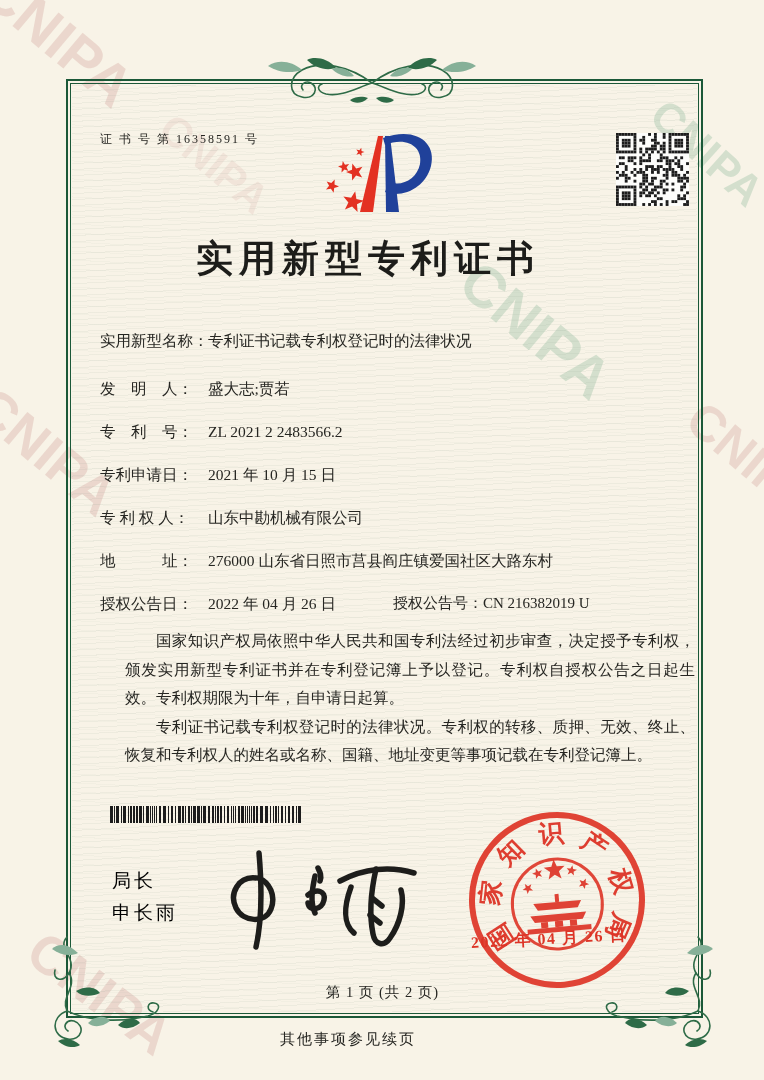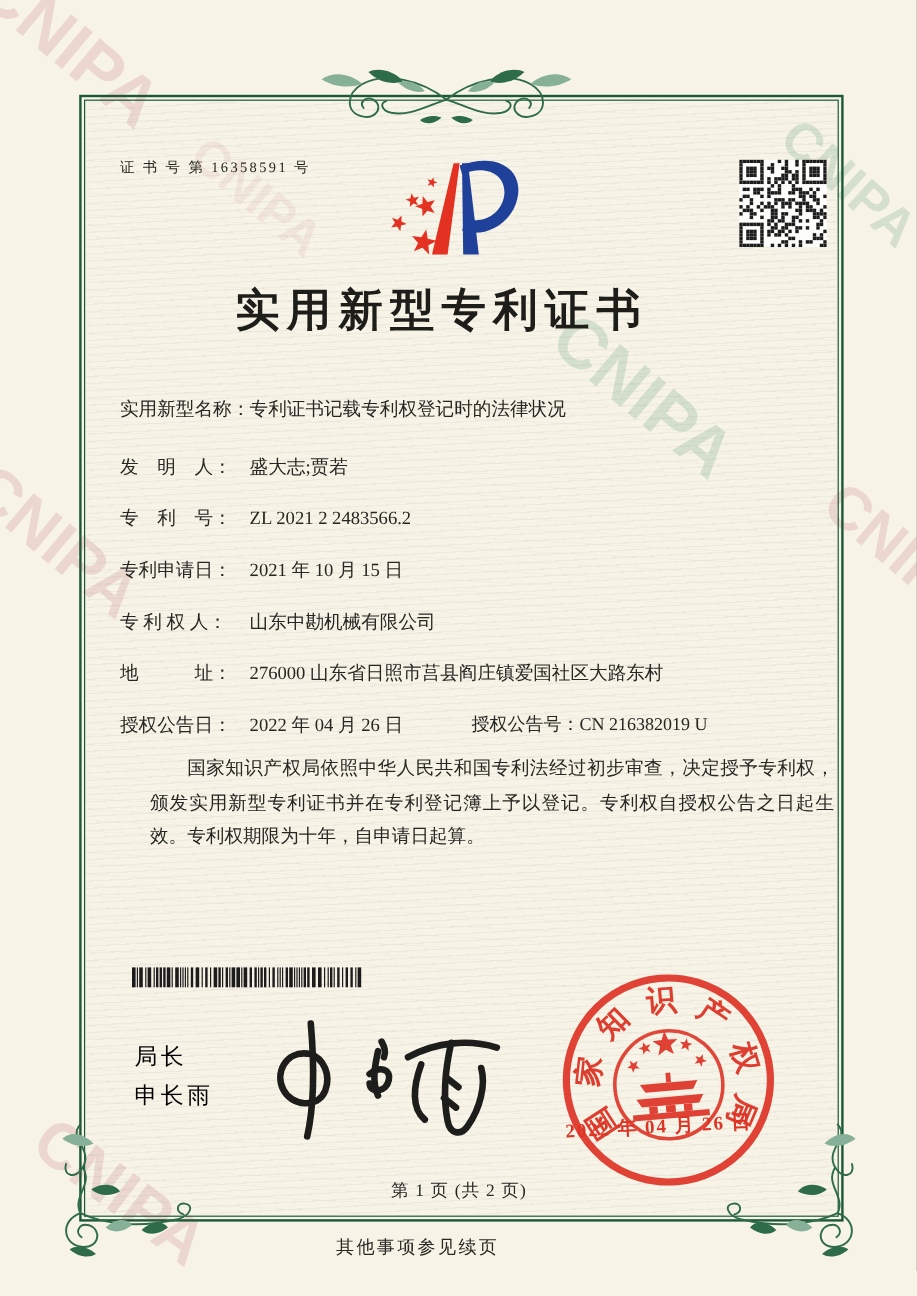--- a/index.html
+++ b/index.html
@@ -441,20 +441,21 @@
   </div>
   <div class="field" style="top:594px;">
     <span class="lbl">授权公告日：</span><span class="val">2022 年 04 月 26 日</span>
   </div>
   <div class="grant2" style="top:594px;">
     <span>授权公告号：</span><span>CN 216382019 U</span>
   </div>
 
   <div class="paras">
     <p>国家知识产权局依照中华人民共和国专利法经过初步审查，决定授予专利权，颁发实用新型专利证书并在专利登记簿上予以登记。专利权自授权公告之日起生效。专利权期限为十年，自申请日起算。</p>
+    <p>专利证书记载专利权登记时的法律状况。专利权的转移、质押、无效、终止、恢复和专利权人的姓名或名称、国籍、地址变更等事项记载在专利登记簿上。</p>
   </div>
 
   <svg class="barcode" width="196" height="17" viewBox="0 0 196 17">
     <g id="barcode-bars" fill="#1c1c1c">
         <rect x="0" y="0" width="3" height="17"></rect>
         <rect x="4" y="0" width="1" height="17"></rect>
         <rect x="6" y="0" width="3" height="17"></rect>
         <rect x="11" y="0" width="1" height="17"></rect>
         <rect x="13" y="0" width="3" height="17"></rect>
         <rect x="18" y="0" width="1" height="17"></rect>

